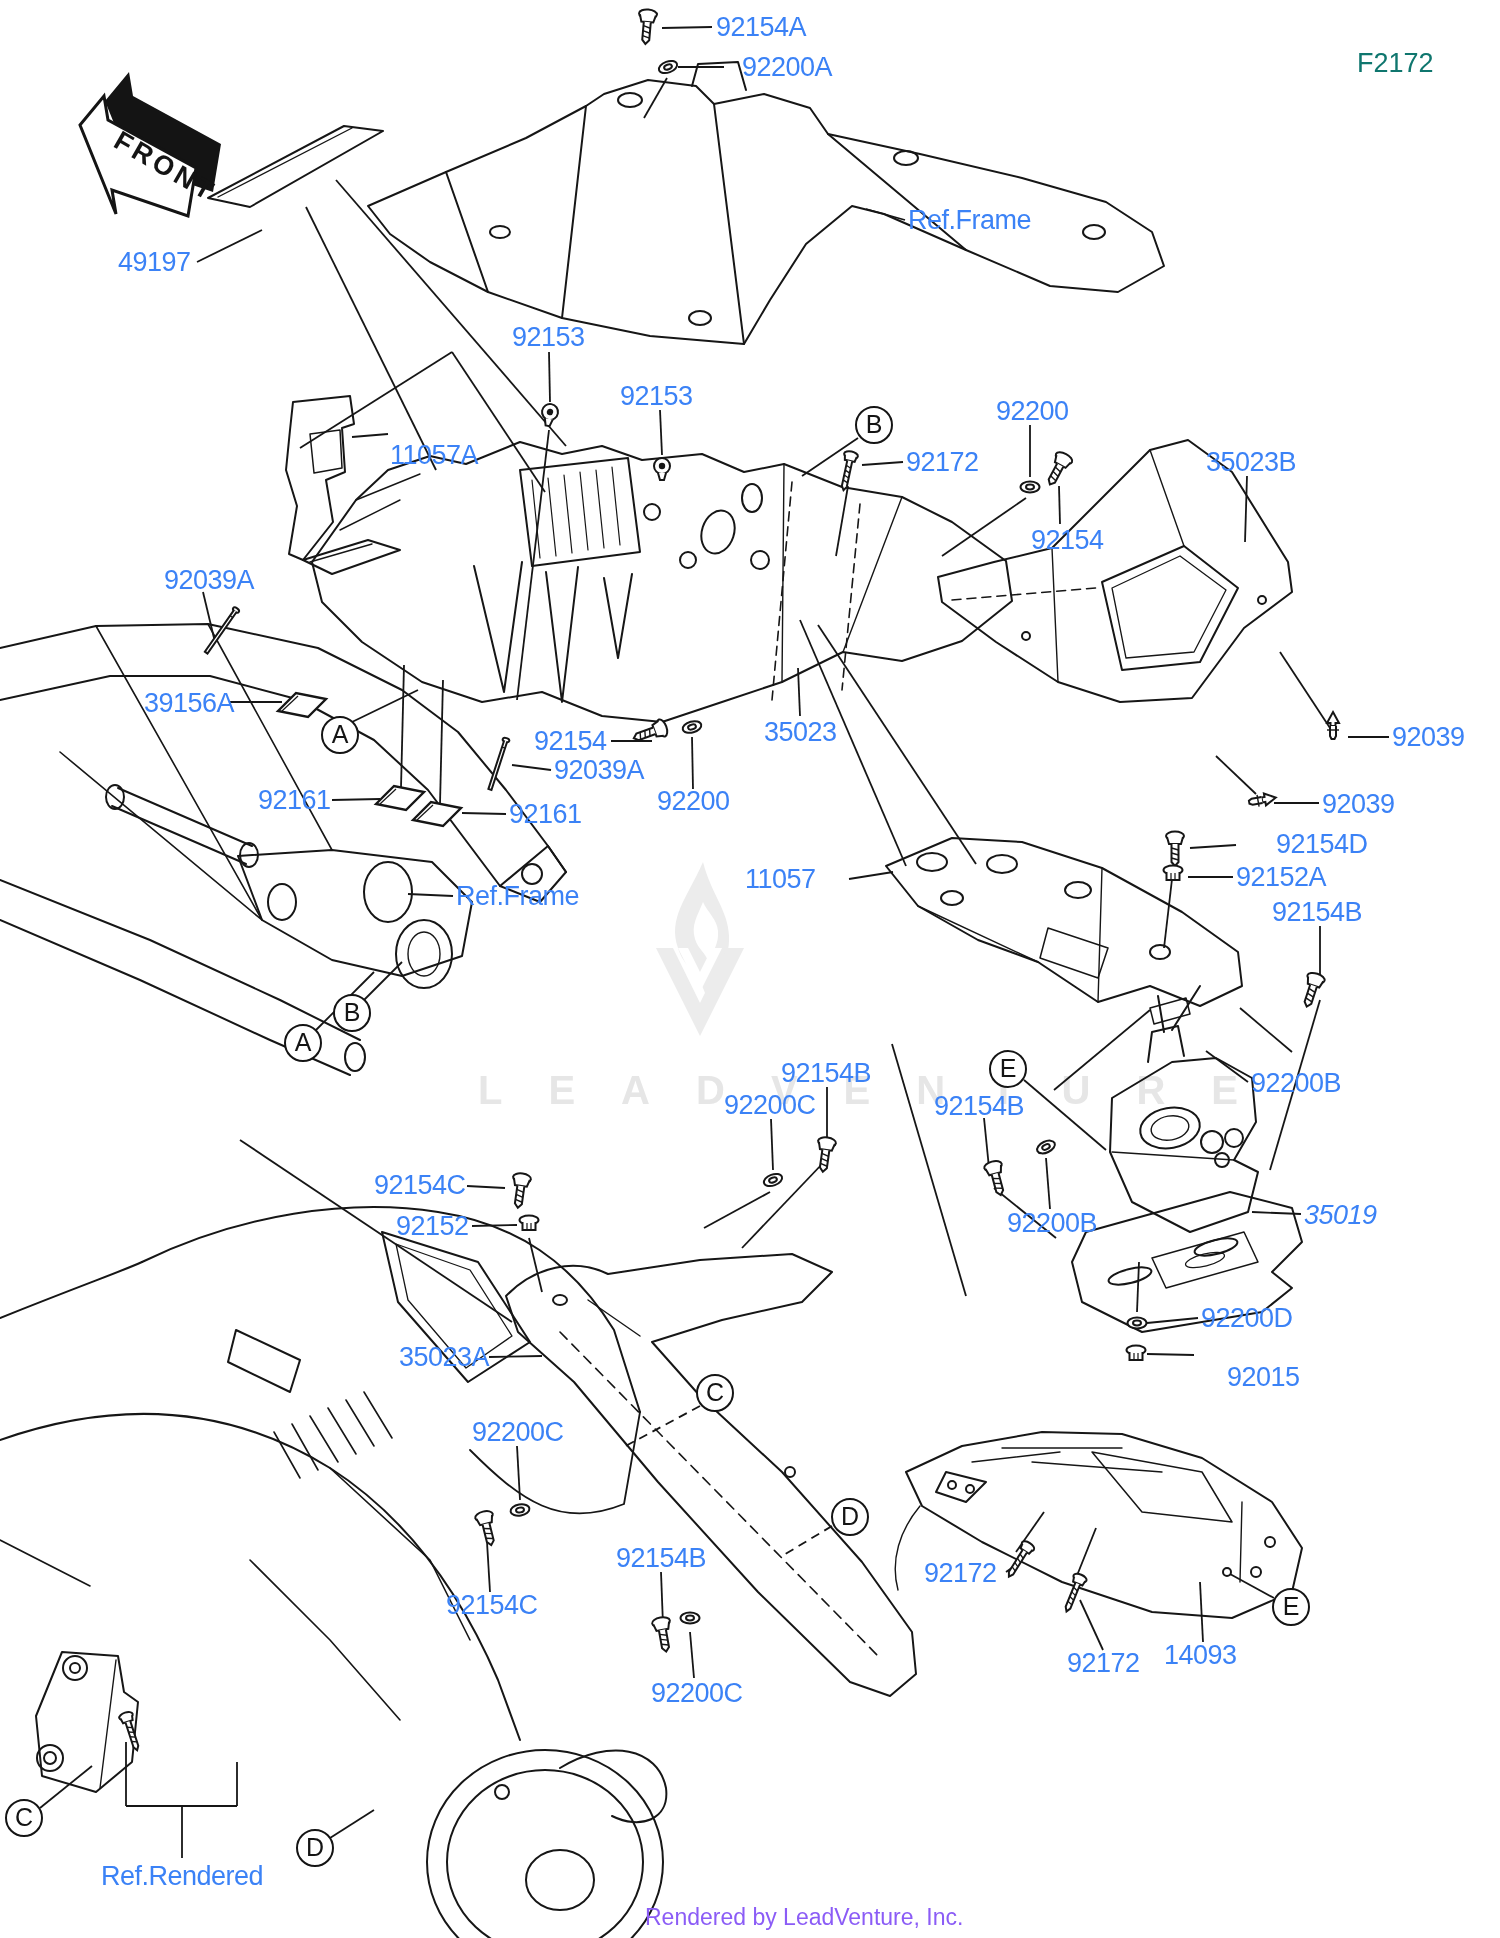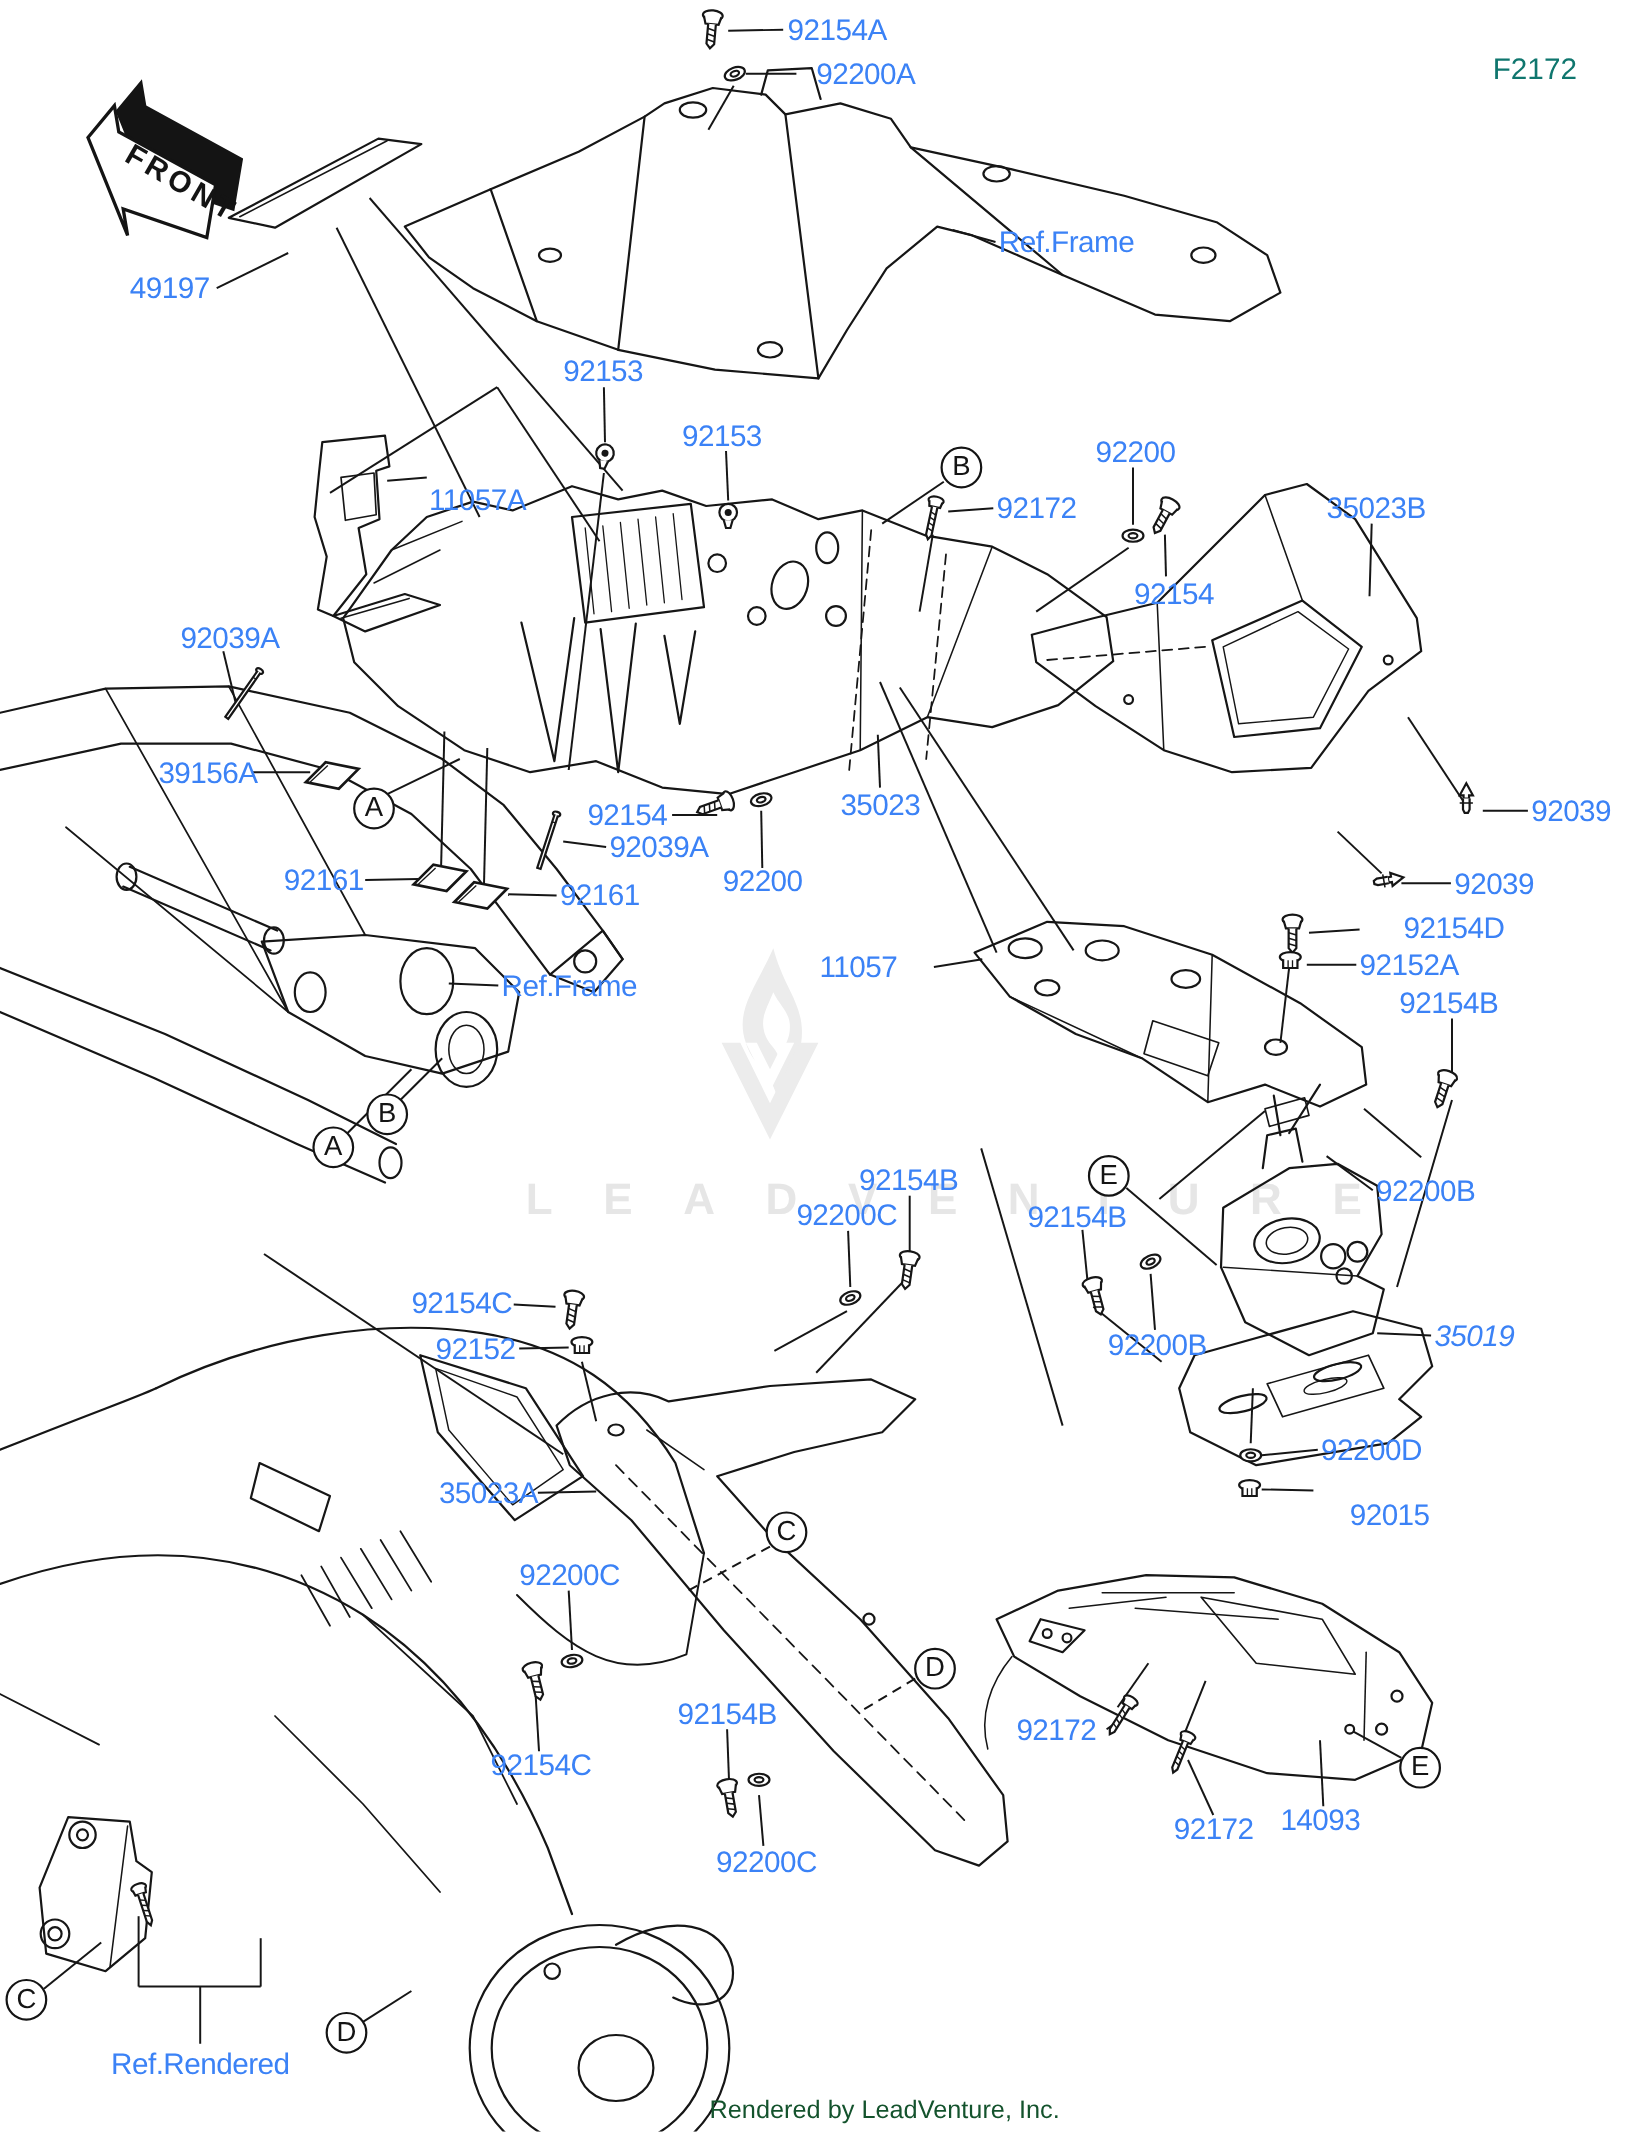--- a/index.html
+++ b/index.html
@@ -4,21 +4,21 @@
 <style>
   html,body{margin:0;padding:0;background:#fff;}
   #stage{position:relative;width:1500px;height:1938px;background:#ffffff;overflow:hidden;
          font-family:"Liberation Sans",sans-serif;}
   #artwork{position:absolute;left:0;top:0;}
   .plabel{position:absolute;font:27px/1.02 "Liberation Sans",sans-serif;color:#3b82f6;
           white-space:nowrap;letter-spacing:-0.5px;cursor:pointer;}
   .callout{position:absolute;width:38px;height:38px;border:2.5px solid #141414;border-radius:50%;
            box-sizing:border-box;font:25px/33px "Liberation Sans",sans-serif;color:#141414;
            text-align:center;background:#fff;}
-  .footer-text{position:absolute;font:23px/1.1 "Liberation Sans",sans-serif;color:#14532d;white-space:nowrap;}
+  .footer-text{position:absolute;font:23px/1.1 "Liberation Sans",sans-serif;color:#8b5cf6;white-space:nowrap;}
   .code-text{position:absolute;font:27px/1.05 "Liberation Sans",sans-serif;color:#0f766e;}
 </style>
 </head>
 <body>
 
 <div id="stage">
 
   <svg id="artwork" width="1500" height="1938" viewBox="0 0 1500 1938">
     <defs>
       <g id="f-screw" stroke="#161616" stroke-width="2" fill="#fff">

